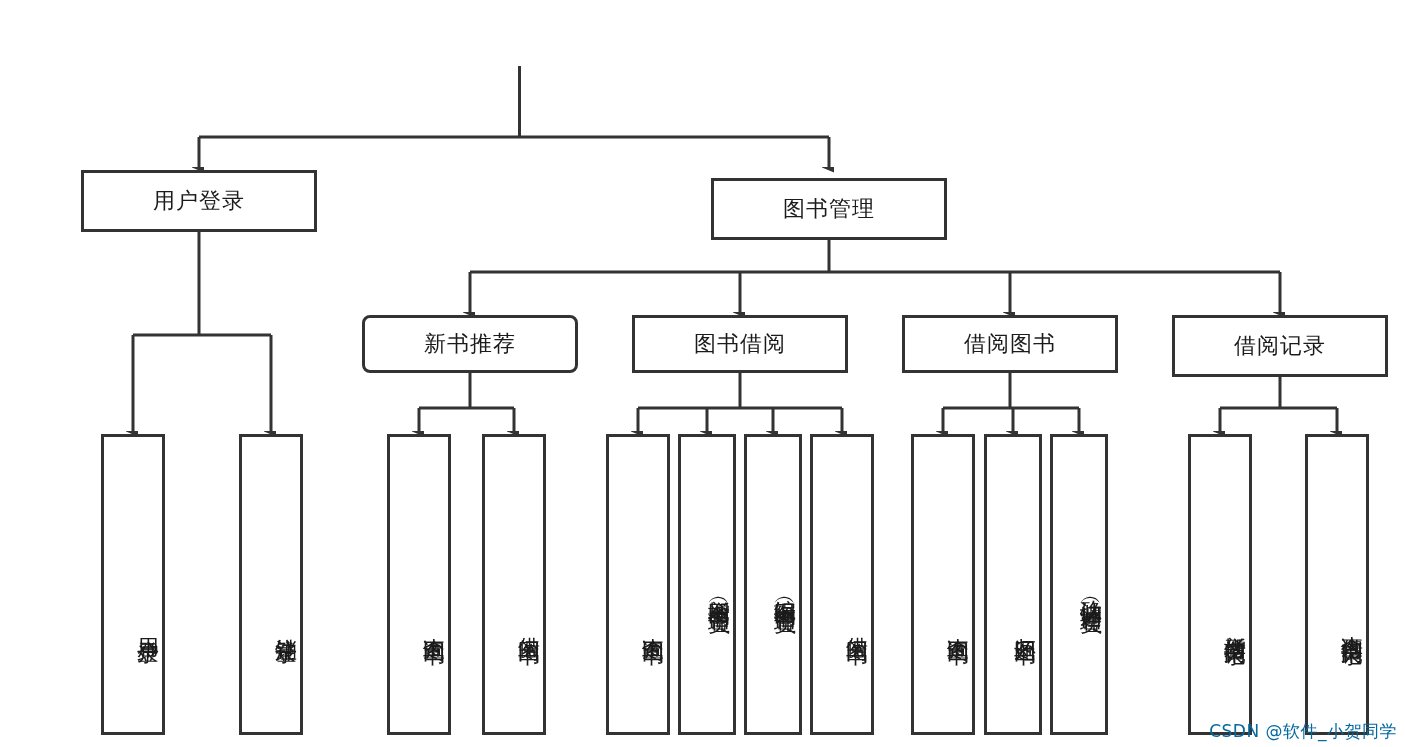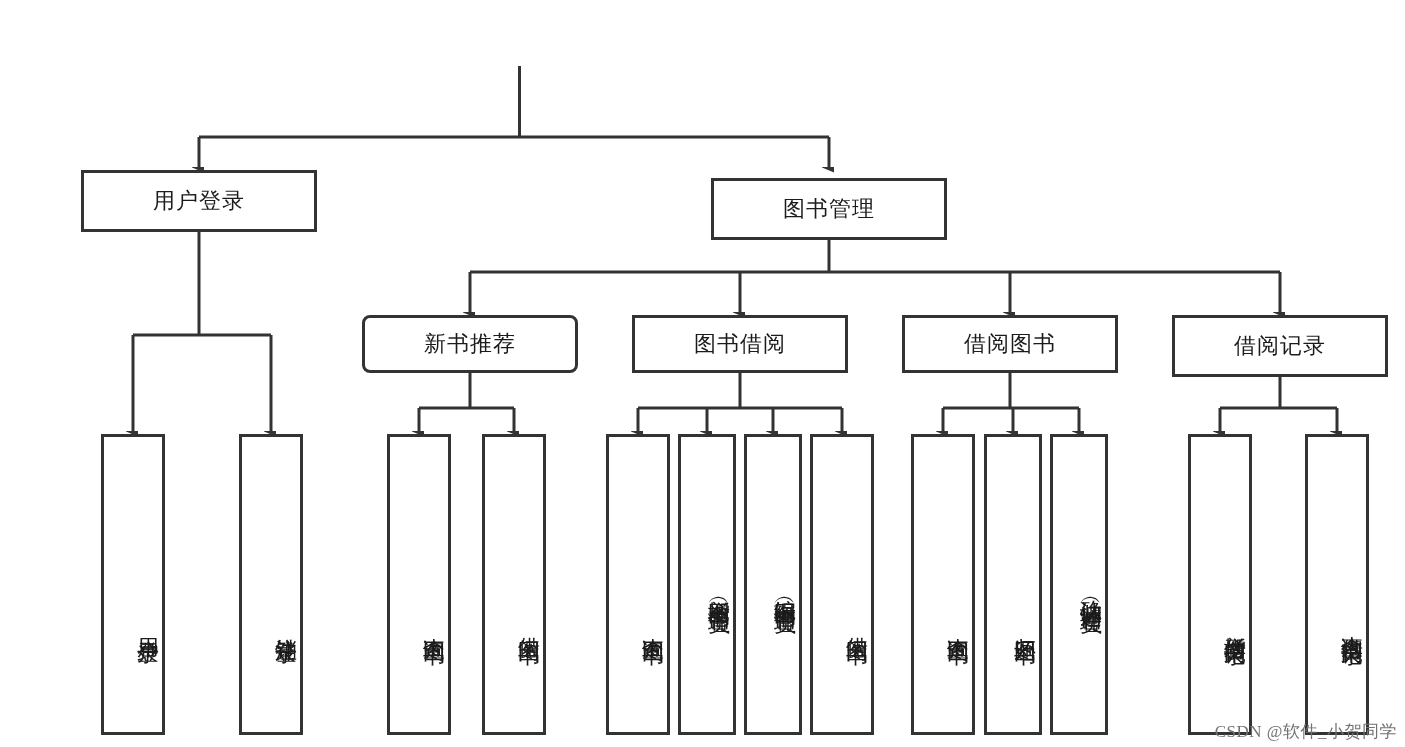--- a/index.html
+++ b/index.html
@@ -67,24 +67,23 @@
     fill: none;
   }
   .arrowhead {
     fill: #333333;
   }
   #watermark {
     position: absolute;
     right: 8px;
     bottom: 4px;
     font-size: 17px;
-    color: #737373;
+    color: #0369a1;
     letter-spacing: 0.5px;
     white-space: nowrap;
-    font-family: Liberation Serif, serif;
   }
 </style>
 </head>
 <body>
 
 <div id="canvas">
 
   <svg id="links" viewBox="0 0 1405 747">
     <defs>
       <marker id="arrow" markerWidth="12" markerHeight="12" refX="1" refY="5" orient="auto" markerUnits="userSpaceOnUse">

